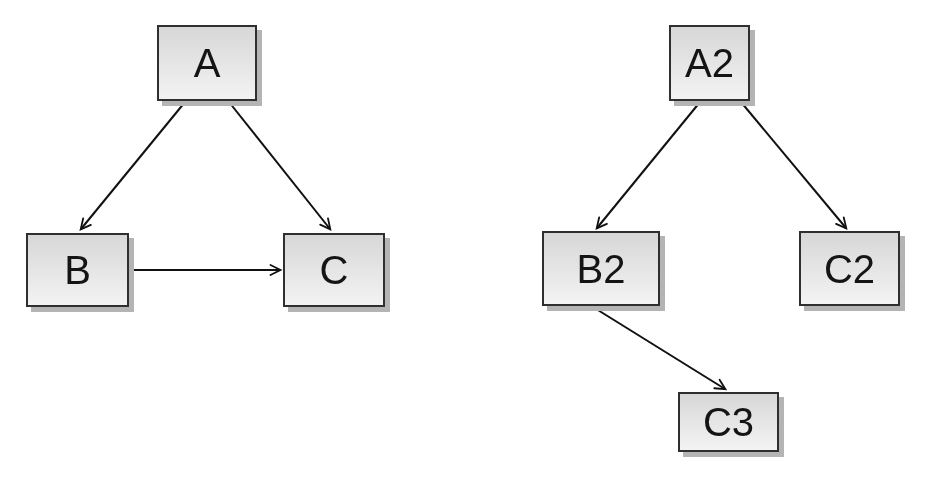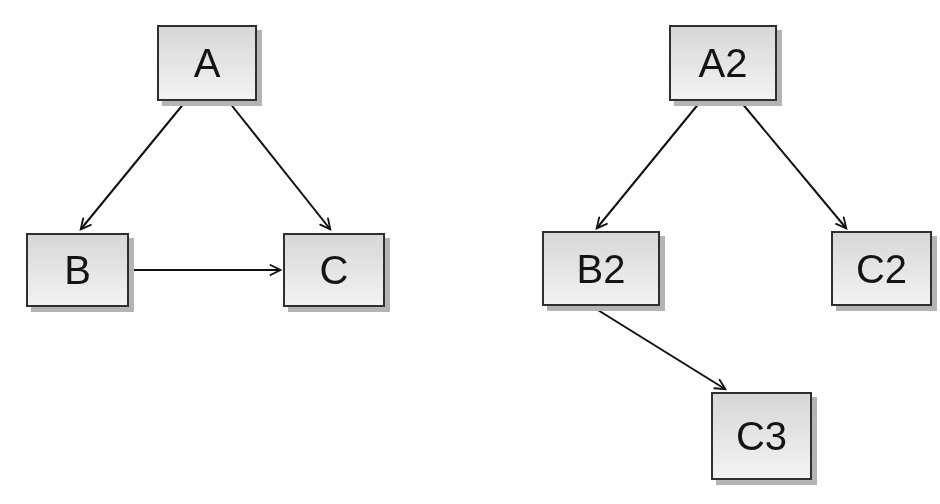--- a/index.html
+++ b/index.html
@@ -64,26 +64,26 @@
   <div class="node" style="left:157px; top:25px; width:100px; height:76px;">
     <span class="node-label">A</span>
   </div>
   <div class="node" style="left:26px; top:233px; width:103px; height:74px;">
     <span class="node-label">B</span>
   </div>
   <div class="node" style="left:283px; top:233px; width:102px; height:74px;">
     <span class="node-label">C</span>
   </div>
 
-  <div class="node" style="left:669px; top:25px; width:108px; height:76px;">
+  <div class="node" style="left:669px; top:25px; width:81px; height:76px;">
     <span class="node-label">A2</span>
   </div>
   <div class="node" style="left:542px; top:231px; width:118px; height:75px;">
     <span class="node-label">B2</span>
   </div>
-  <div class="node" style="left:799px; top:231px; width:101px; height:75px;margin-left:32px;">
+  <div class="node" style="left:799px; top:231px; width:101px; height:75px;">
     <span class="node-label">C2</span>
   </div>
-  <div class="node" style="left:711px; top:392px; width:101px; height:88px;text-align:right;">
+  <div class="node" style="left:678px; top:392px; width:101px; height:60px;text-align:right;">
     <span class="node-label">C3</span>
   </div>
 
 </div>
 
 </body></html>

